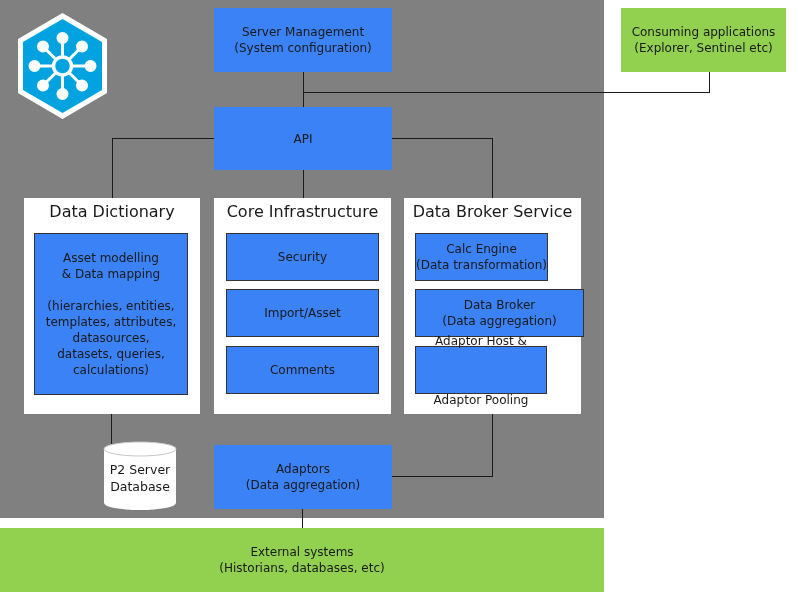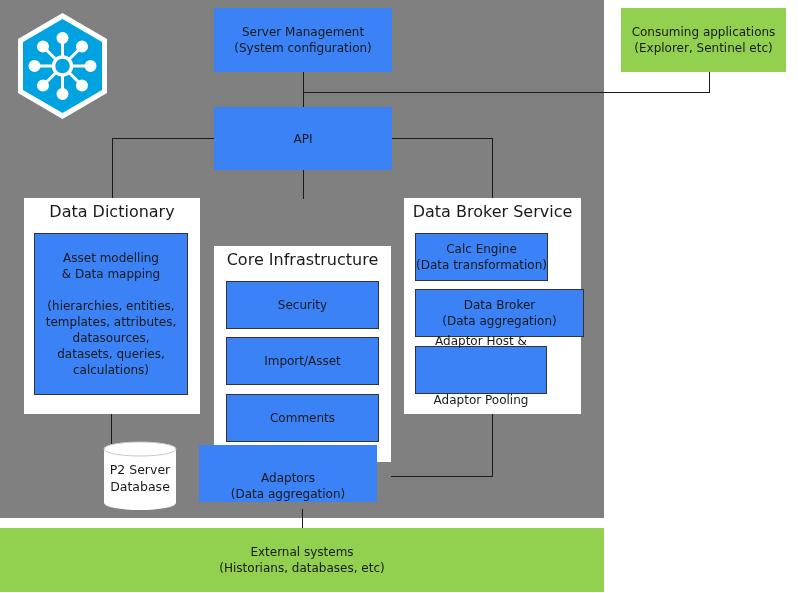--- a/index.html
+++ b/index.html
@@ -81,21 +81,21 @@
     <span class="t">&amp; Data mapping</span>
     <span class="blank"></span>
     <span class="t">(hierarchies, entities,</span>
     <span class="t">templates, attributes,</span>
     <span class="t">datasources,</span>
     <span class="t">datasets, queries,</span>
     <span class="t">calculations)</span>
   </div>
 </div>
 
-<div class="abs" style="left:214px;top:198px;width:177px;height:216px;background:#fff;margin-top:48px;">
+<div class="abs" style="left:214px;top:198px;width:177px;height:216px;background:#fff;">
   <div class="title">Core Infrastructure</div>
   <div class="abs box outlined" style="left:12px;top:35px;width:153px;height:48px;">
     <span class="t">Security</span>
   </div>
   <div class="abs box outlined" style="left:12px;top:91px;width:153px;height:48px;">
     <span class="t">Import/Asset</span>
   </div>
   <div class="abs box outlined" style="left:12px;top:148px;width:153px;height:48px;">
     <span class="t">Comments</span>
   </div>
@@ -121,21 +121,21 @@
   <svg width="74" height="70" viewBox="0 0 74 70" style="position:absolute;left:0;top:0;">
     <path d="M1,8 A36,7 0 0 1 73,8 L73,62 A36,7 0 0 1 1,62 Z" fill="#ffffff"></path>
     <ellipse cx="37" cy="8" rx="36" ry="7" fill="#ffffff" stroke="#c8c8c8" stroke-width="1"></ellipse>
   </svg>
   <div class="abs" style="left:0;top:20px;width:74px;text-align:center;font-size:12.5px;line-height:17px;">
     <span class="t">P2 Server</span>
     <span class="t">Database</span>
   </div>
 </div>
 
-<div class="abs box" style="left:199px;top:445px;width:178px;height:57px;justify-content:flex-end;">
+<div class="abs box" style="left:214px;top:445px;width:178px;height:64px;">
   <span class="t">Adaptors</span>
   <span class="t">(Data aggregation)</span>
 </div>
 
 <div class="abs box green" style="left:0;top:528px;width:604px;height:64px;">
   <span class="t">External systems</span>
   <span class="t">(Historians, databases, etc)</span>
 </div>
 
 </body></html>

